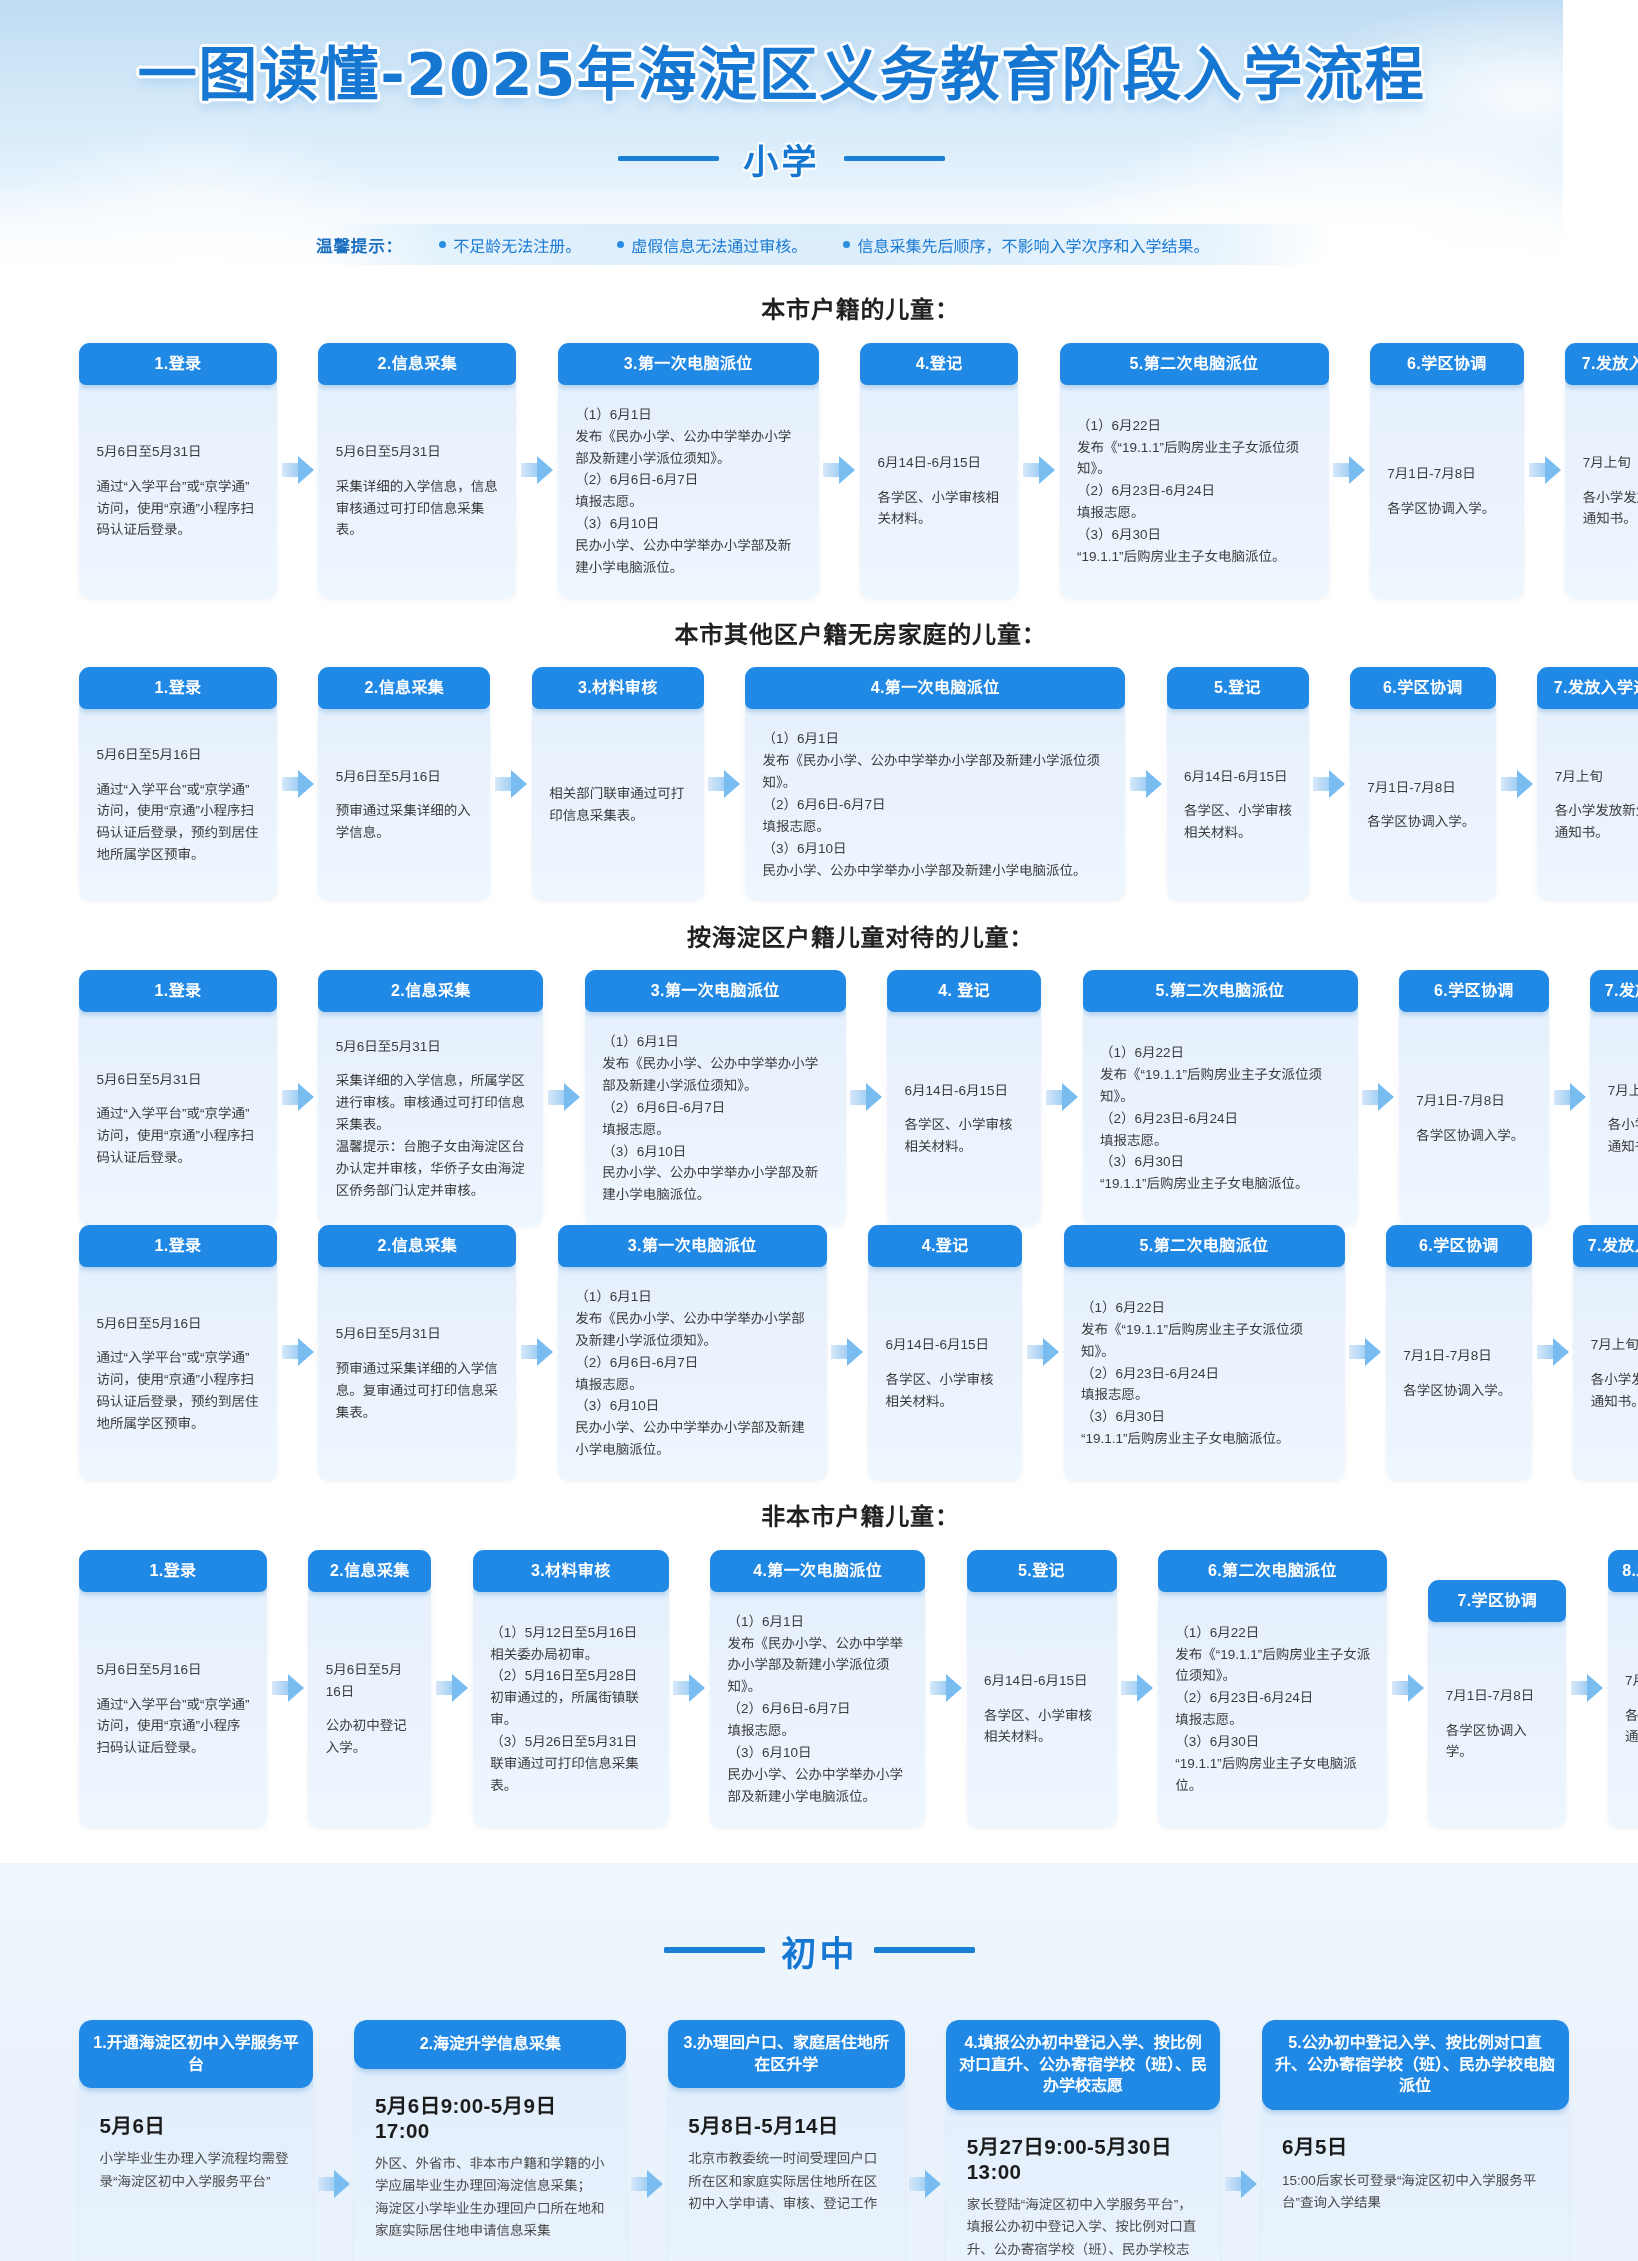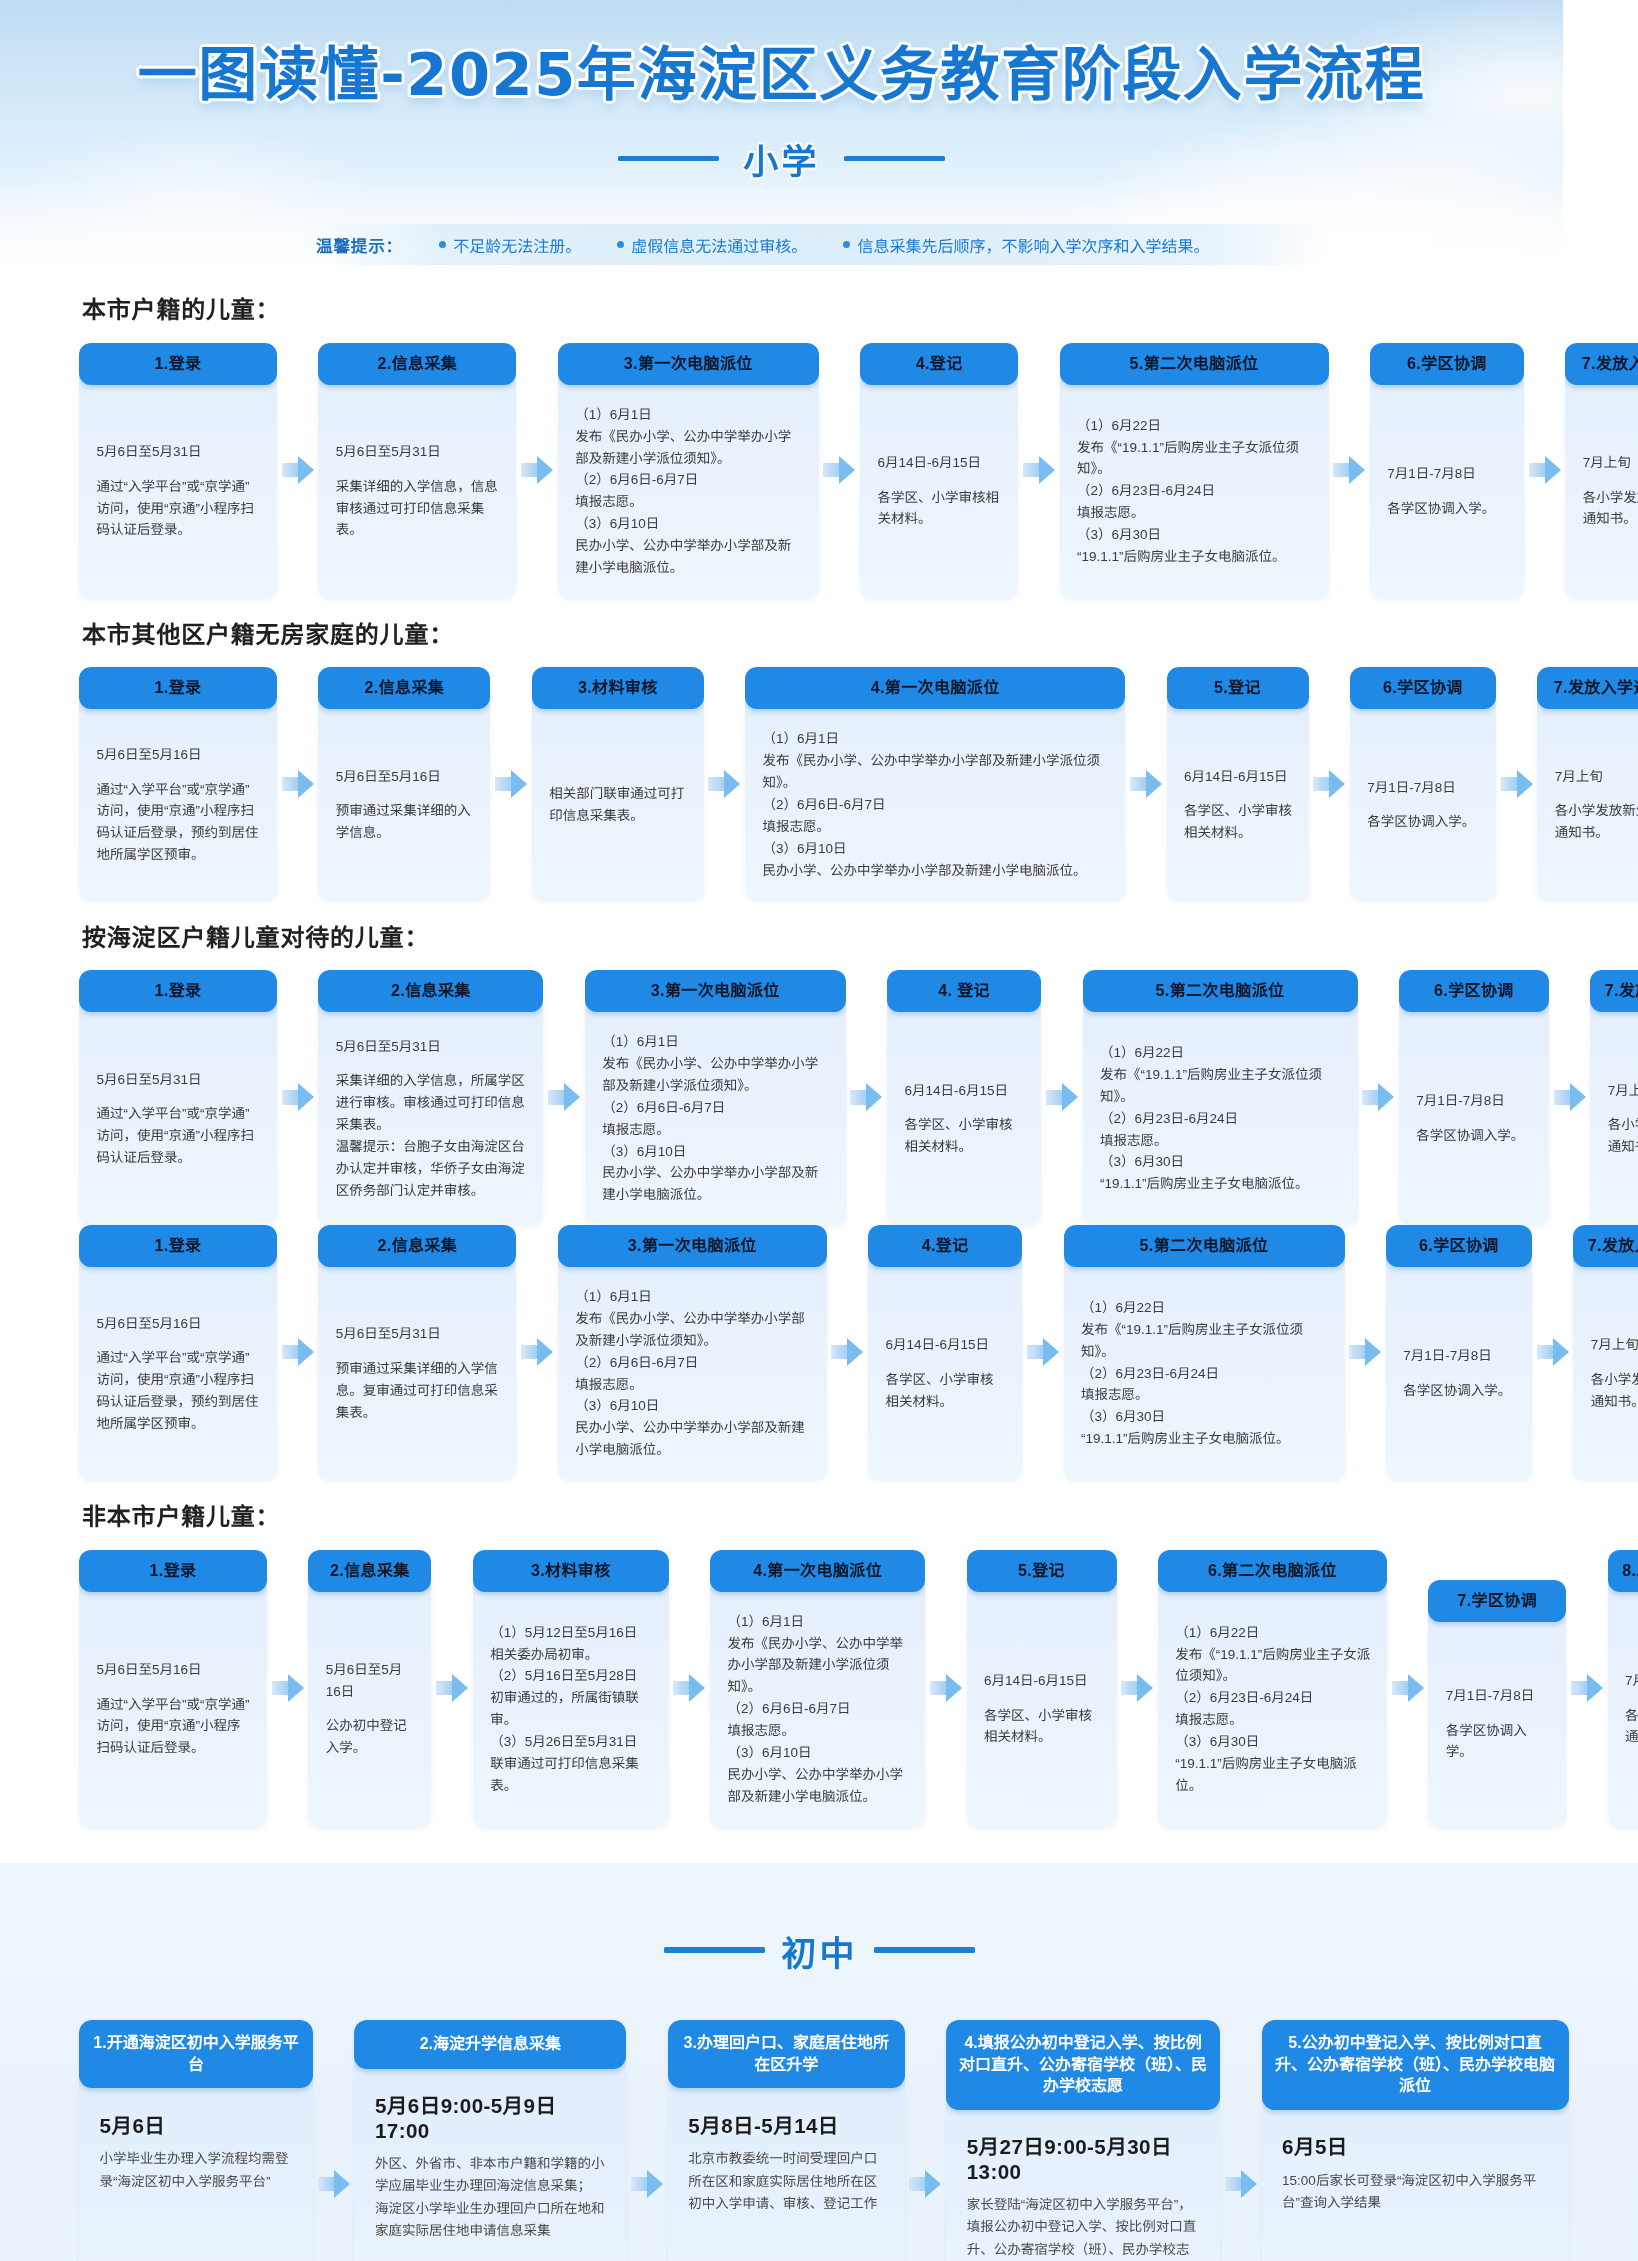--- a/index.html
+++ b/index.html
@@ -69,40 +69,40 @@
     color:#1a7ad4;font-size:16px;display:flex;align-items:center;gap:7.1px;margin-left:36px;white-space:nowrap;
   }
   .tipbar .dot{width:7.1px;height:7.1px;border-radius:50%;background:#2a8de0;display:inline-block;}
 
   
   .primary-body{background:#ffffff;padding:0 0 36px 0;}
 
   .group{margin:0 0 0 0;}
   .group-title{
     font-size:24px;font-weight:bold;color:#202020;
-    margin:17.4px 0 17.4px 82px;letter-spacing:0.8px;
+    margin:17.4px 0 17.4px 82px;letter-spacing:0.8px;text-align:center;
   }
   .flow-row{
     display:flex;align-items:stretch;padding:0 79px 0 79px;
   }
   .card{
     display:flex;flex-direction:column;
     border-radius:11px;
     background:linear-gradient(180deg,#e3effc 0%,#e9f2fd 45%,#eef6fe 100%);
     box-shadow:0 1.6px 4px rgba(90,140,190,.10);
     overflow:hidden;
   }
   .card .cap{
     background:#2088e5;
-    color:#0f172a;
+    color:#ffffff;
     font-size:16px;
     font-weight:bold;
     letter-spacing:0.4px;
     text-align:center;
-    border-radius:12px;
+    border-radius:7px;
     padding:11px 8px;
     line-height:1.25;
     box-shadow:0 2.4px 5.5px rgba(25,110,190,.25);
   }
   .card .body{
     padding:19px 16px 19px 17.4px;
     font-size:13.5px;
     line-height:1.62;
     color:#3b3b3b;
     display:flex;flex-direction:column;justify-content:center;

